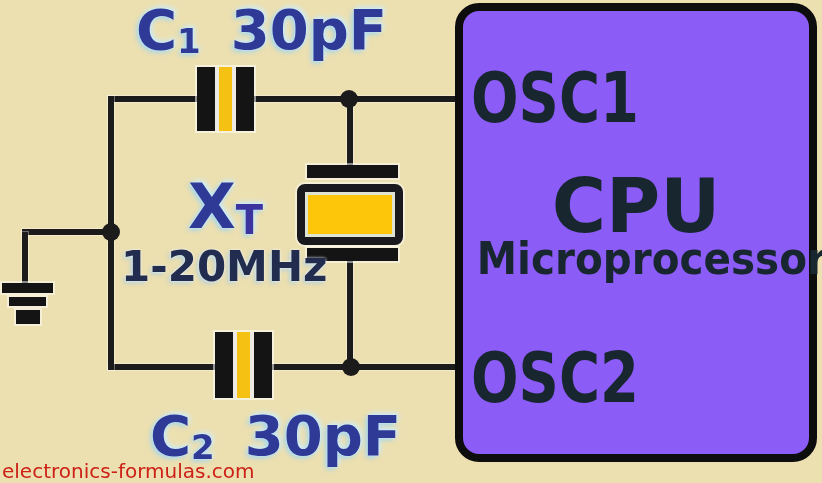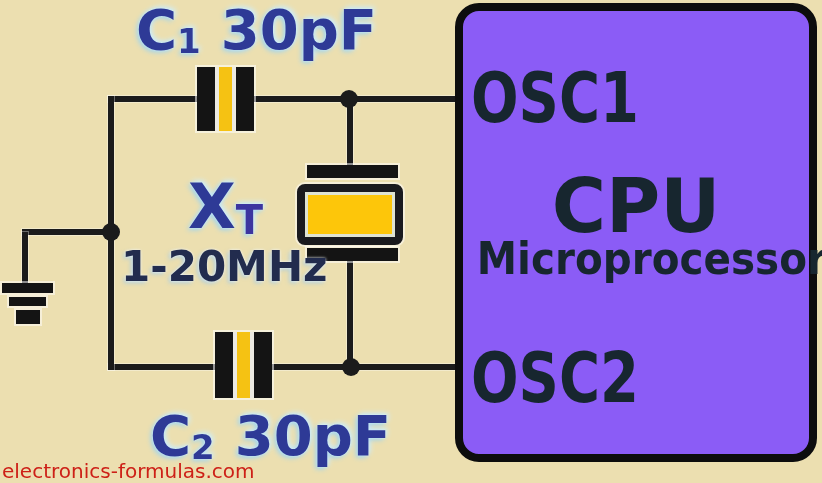--- a/index.html
+++ b/index.html
@@ -33,21 +33,21 @@
 
   
   .blue-label {
     position:absolute; display:flex; align-items:flex-start;
     color:#2e3a96; font-weight:bold; line-height:1;
     text-shadow: 0 0 2px #d8f1fc, -2px 2px 5px #9fd4ef, 2px -2px 5px #cfeefb;
     white-space:nowrap;
   }
   .blue-label .main { font-size:56px; }
   .blue-label .sub  { font-size:34px; position:relative; top:22px; }
-  .blue-label .val  { font-size:56px; margin-left:20px; }
+  .blue-label .val  { font-size:56px; margin-left:30px; }
 
   .xt-label .main { font-size:62px; }
   .xt-label .sub  { font-size:40px; position:relative; top:24px; color:#3c35a0; }
 
   .freq-label {
     position:absolute; color:#222c4e; font-weight:bold; font-size:42px; line-height:1;
     text-shadow: 0 0 3px rgba(255,255,255,.9), -2px 2px 4px rgba(150,200,240,.7);
     white-space:nowrap;
   }
 

